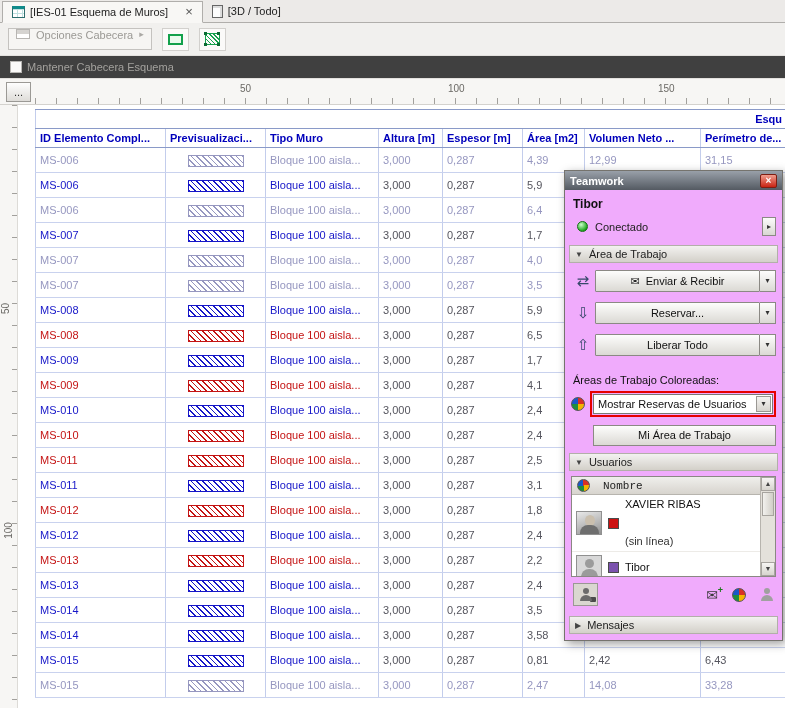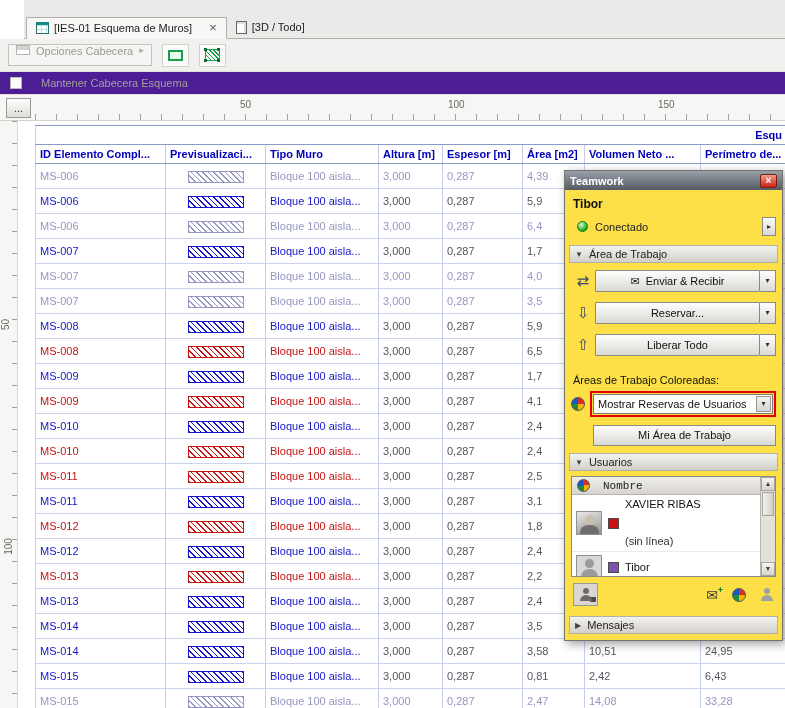--- a/index.html
+++ b/index.html
@@ -1,39 +1,39 @@
 <!DOCTYPE html>
 <html style="--blue: #1616c8; --red: #c41414; --gray: #9697c0; --annotation: #e60000;"><head>
 <meta charset="utf-8">
 <style>
   html,body{margin:0;padding:0;background:#9a9a9a;}
   *{box-sizing:border-box;}
   .win{position:relative;width:785px;height:708px;background:#fff;overflow:hidden;
        font-family:"Liberation Sans",sans-serif;font-size:11px;color:#222;}
 
   
-  .tabbar{height:39px;background:#eceae8;border-bottom:1px solid #b0aeab;display:flex;align-items:flex-end;padding-left:2px;margin-left:24px;}
+  .tabbar{height:23px;background:#eceae8;border-bottom:1px solid #b0aeab;display:flex;align-items:flex-end;padding-left:2px;}
   .tab{height:22px;display:flex;align-items:center;gap:5px;padding:0 9px;color:#222;cursor:default;}
   .tab.active{background:#f8f7f5;border:1px solid #b0aeab;border-bottom:1px solid #f8f7f5;margin-bottom:-1px;}
   .tab .close{margin-left:12px;color:#555;font-size:13px;line-height:10px;}
   .sched-icon{width:13px;height:12px;border:1px solid #2e6e6e;border-top:3px solid #0f8b8b;background:#fff;
       background-image:repeating-linear-gradient(0deg,transparent 0 3px,#bfe0e0 3px 4px),repeating-linear-gradient(90deg,transparent 0 4px,#bfe0e0 4px 5px);}
   .page-icon{width:11px;height:13px;border:1px solid #666;background:#fdfdfd;box-shadow:inset -2px 2px 0 #dcdcdc;}
 
   
   .toolbar{height:33px;background:#f1f0ee;display:flex;align-items:center;gap:10px;padding:0 8px;border-bottom:1px solid #e3e1de;}
   .dd-btn{display:flex;gap:6px;height:22px;padding:0 7px;border:1px solid #c4c2bf;background:#f6f5f3;color:#9b9995;}
   .dd-btn .ddarrow{font-size:9px;color:#aaa8a4;}
   .hdr-icon{width:14px;height:10px;border:1px solid #b7b5b2;background:linear-gradient(#d5d3d0 0 4px,#fff 4px);}
   .tool-btn{width:27px;height:23px;border:1px solid #d2d0cd;background:#fbfaf9;display:flex;align-items:center;justify-content:center;position:relative;}
   .g-rect{width:15px;height:11px;border:2px solid #13a14c;background:#eafbee;}
   .g-hatch{width:15px;height:12px;border:1px solid #13a14c;background:repeating-linear-gradient(45deg,#13a14c 0 1px,transparent 1px 3px);position:relative;}
   .g-hatch i{position:absolute;left:-2px;top:-2px;width:3px;height:3px;background:#0a6b33;
       box-shadow:13px 0 0 #0a6b33,0 11px 0 #0a6b33,13px 11px 0 #0a6b33;}
-  .checkrow{height:23px;background:#4c1d95;display:flex;align-items:center;gap:19px;padding:0 10px;border-bottom:1px solid #e3e1de;color:#a3a19d;}
+  .checkrow{height:23px;background:#404040;display:flex;align-items:center;gap:5px;padding:0 10px;border-bottom:1px solid #e3e1de;color:#a3a19d;}
   .cb{width:12px;height:12px;border:1px solid #b9b7b4;background:#fbfaf9;}
 
   
   .rulerrow{position:relative;height:26px;background:#f7f6f4;border-bottom:1px solid #d4d2ce;}
   .corner-btn{position:absolute;left:6px;top:3px;width:25px;height:20px;border:1px solid #9b9995;
       background:linear-gradient(#fefefe,#dedcd8);text-align:center;line-height:18px;color:#333;}
   .hticks{position:absolute;left:35px;right:0;bottom:0;height:6px;
       background:repeating-linear-gradient(90deg,#a2a09c 0 1px,transparent 1px 21px);}
   .hlabel{position:absolute;top:4px;font-size:10px;color:#6b6965;}
   .content{position:relative;display:flex;height:603px;background:#4c1d95;}
@@ -55,21 +55,21 @@
   .c-previz{text-align:center;}
   .hatch{display:inline-block;width:56px;height:12px;border:1px solid currentColor;vertical-align:middle;
       background:repeating-linear-gradient(45deg,currentColor 0 1px,transparent 1px 4px);}
   .c-num{color:#55555e;}
   .row-blue .c-id,.row-blue .c-tipo,.row-blue .hatch{color:var(--blue);}
   .row-red  .c-id,.row-red  .c-tipo,.row-red  .hatch{color:var(--red);}
   .row-gray .c-id,.row-gray .c-tipo,.row-gray .hatch,.row-gray .c-num{color:var(--gray);}
 
   
   .panel{position:absolute;left:564px;top:170px;width:219px;height:471px;z-index:20;
-      background:#fde047;border:1px solid #75736d;box-shadow:3px 3px 9px rgba(0,0,0,.38);
+      background:#f0abfc;border:1px solid #75736d;box-shadow:3px 3px 9px rgba(0,0,0,.38);
       display:flex;flex-direction:column;}
   .ptitle{height:19px;flex:0 0 auto;background:linear-gradient(#99a0a9,#545a62);display:flex;align-items:center;
       padding:0 5px;color:#fff;font-weight:bold;}
   .pclose{margin-left:auto;width:17px;height:14px;background:linear-gradient(#f09d8d,#c92313);
       border:1px solid #7d1d12;border-radius:2px;color:#fff;text-align:center;line-height:12px;font-size:10px;font-weight:bold;}
   .pbody{flex:1;display:flex;flex-direction:column;padding:4px 6px;overflow:hidden;border-radius:16px;}
   .pname{font-weight:bold;font-size:12px;margin:3px 0 6px 2px;color:#111;}
   .statusrow{display:flex;align-items:center;gap:7px;margin:0 0 7px 6px;}
   .ball{width:11px;height:11px;border-radius:50%;border:1px solid #127012;
       background:radial-gradient(circle at 35% 30%,#c9ffc9,#17a017 75%);}

